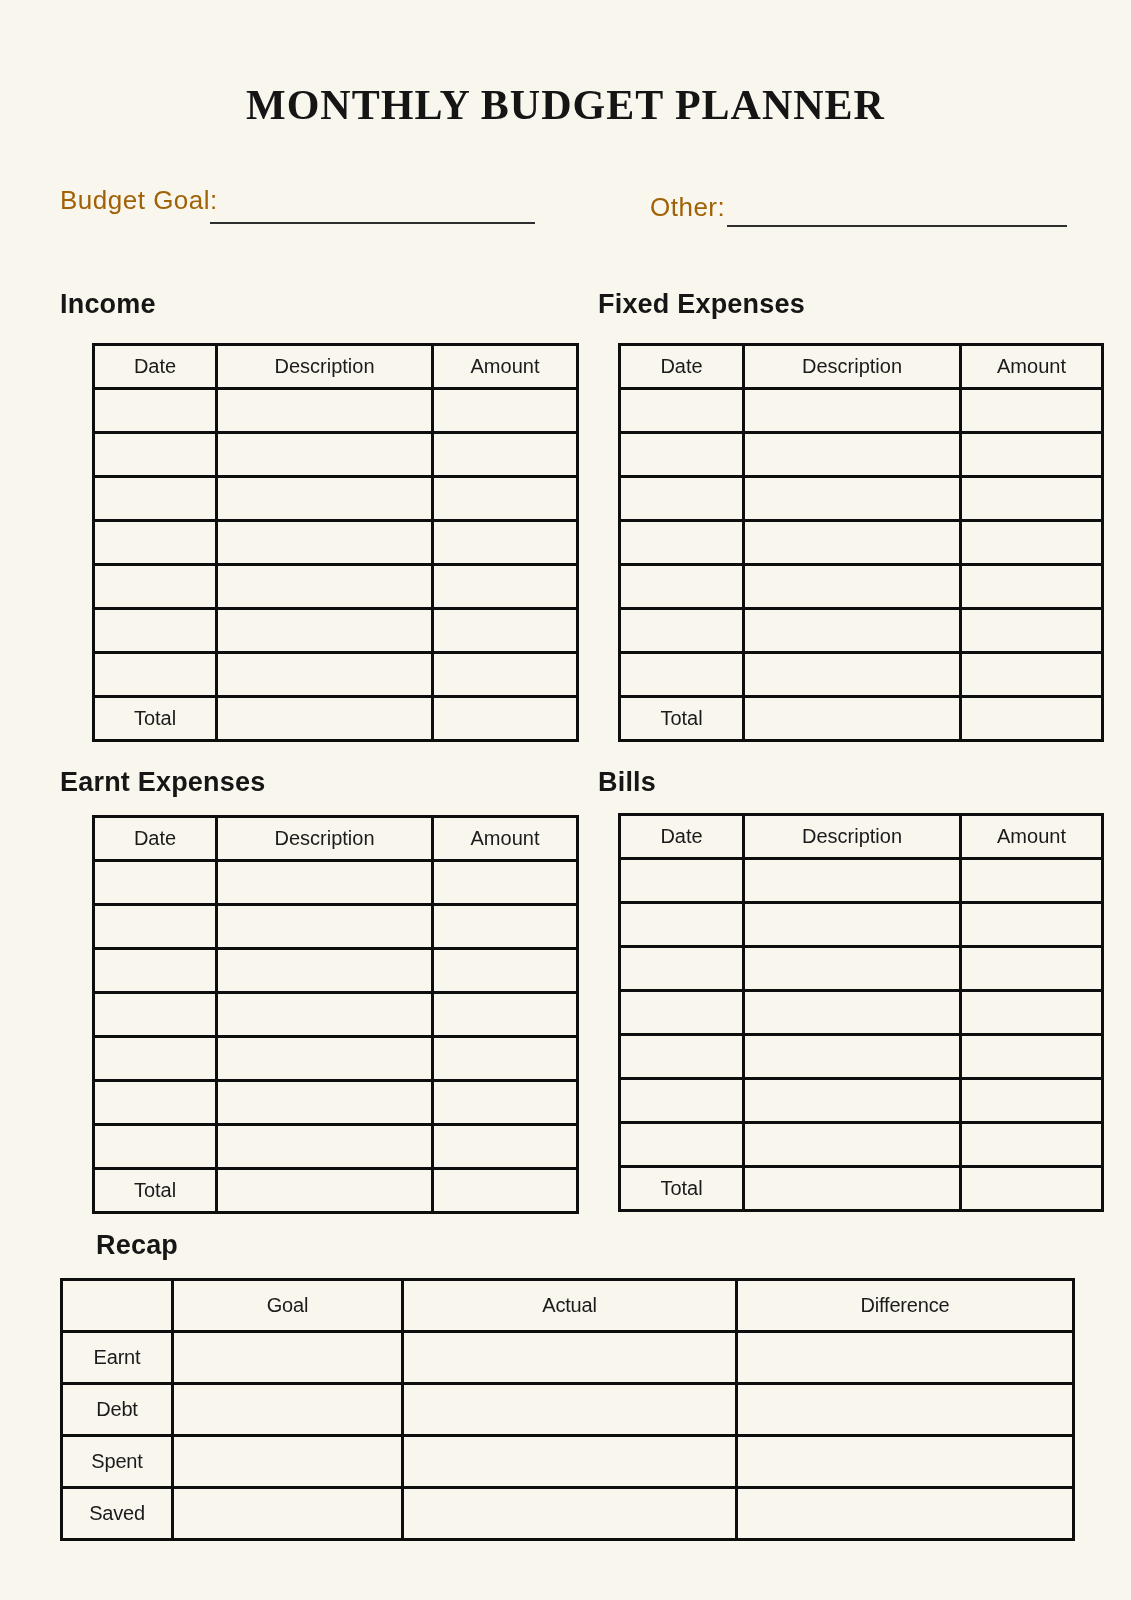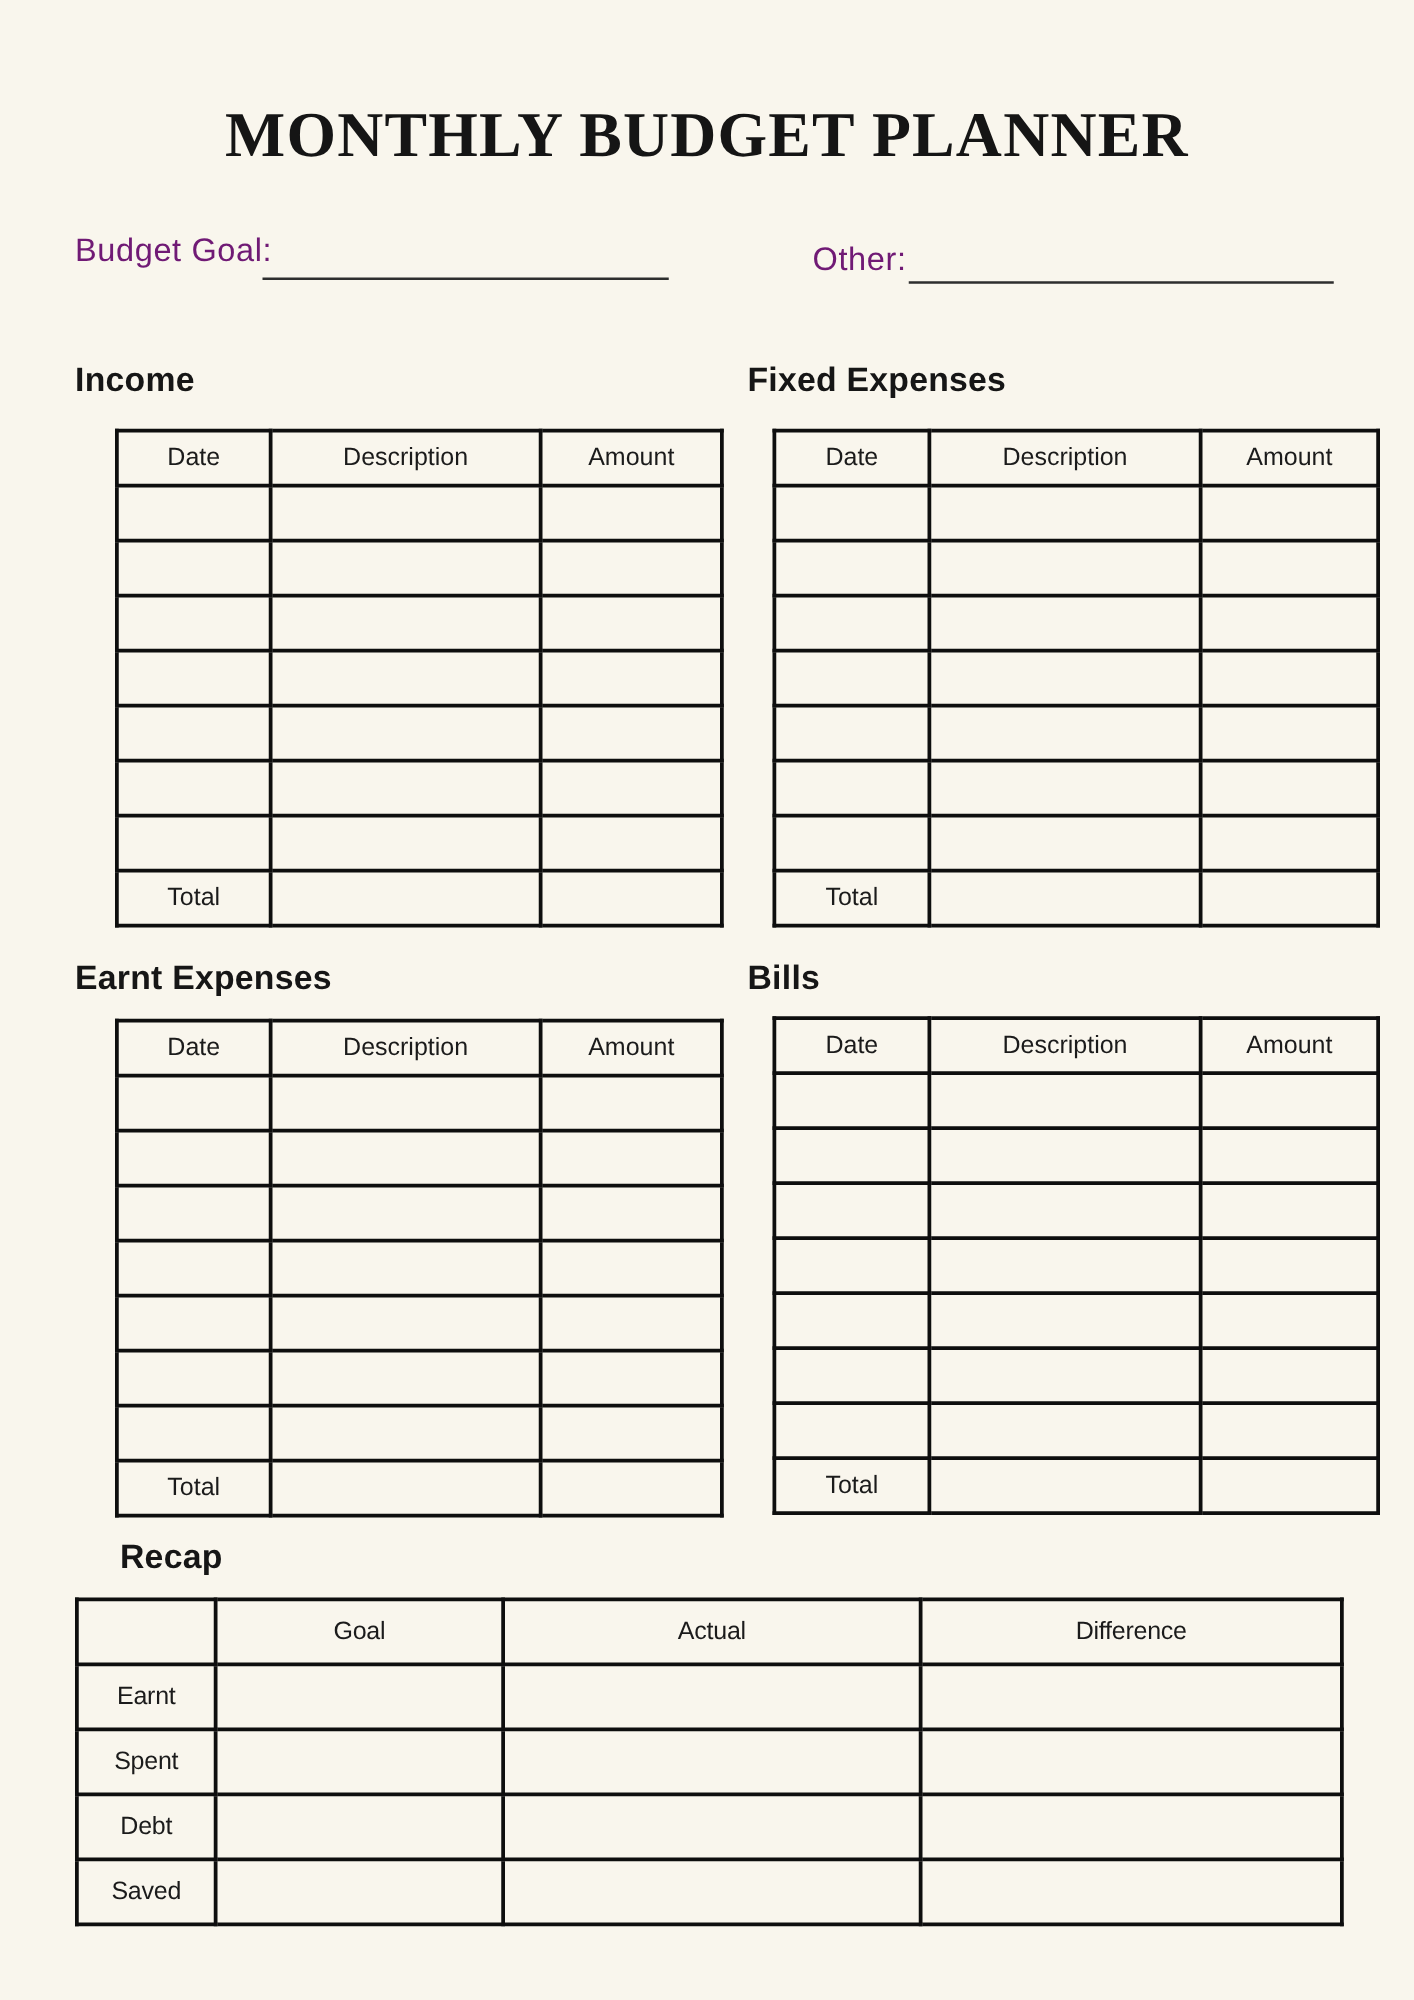--- a/index.html
+++ b/index.html
@@ -12,28 +12,28 @@
     overflow:hidden;
   }
   .sheet{position:absolute;inset:0;}
 
   
   .page-title{
     position:absolute;top:84px;left:0;right:0;
     text-align:center;
     font-family:"Liberation Serif", serif;
     font-weight:700;
-    font-size:51px;line-height:1;
+    font-size:42px;line-height:1;
     letter-spacing:1px;
     color:#151515;
   }
 
   
   .fields{position:absolute;top:183px;left:60px;width:1012px;height:46px;}
-  .field-label{position:absolute;font-size:26px;letter-spacing:.5px;color:#701a75;}
+  .field-label{position:absolute;font-size:26px;letter-spacing:.5px;color:#a16207;}
   .goal-label{left:0;top:2px;}
   .month-label{left:590px;top:9px;}
   .fill-line{position:absolute;border-bottom:2px solid #2e2e2e;}
   .goal-line{left:150px;top:0;width:325px;height:39px;}
   .month-line{left:667px;top:0;width:340px;height:42px;}
 
   
   .section-title{
     position:absolute;
     font-size:27px;font-weight:700;color:#161616;
@@ -317,32 +317,32 @@
       <th>Actual</th>
       <th>Difference</th>
     </tr>
     <tr>
       <td>Earnt</td>
       <td></td>
       <td></td>
       <td></td>
     </tr>
     <tr>
+      <td>Debt</td>
+      <td></td>
+      <td></td>
+      <td></td>
+    </tr>
+    <tr>
       <td>Spent</td>
       <td></td>
       <td></td>
       <td></td>
     </tr>
     <tr>
-      <td>Debt</td>
-      <td></td>
-      <td></td>
-      <td></td>
-    </tr>
-    <tr>
       <td>Saved</td>
       <td></td>
       <td></td>
       <td></td>
     </tr>
   </tbody>
     </table>
 
 </div>
 

